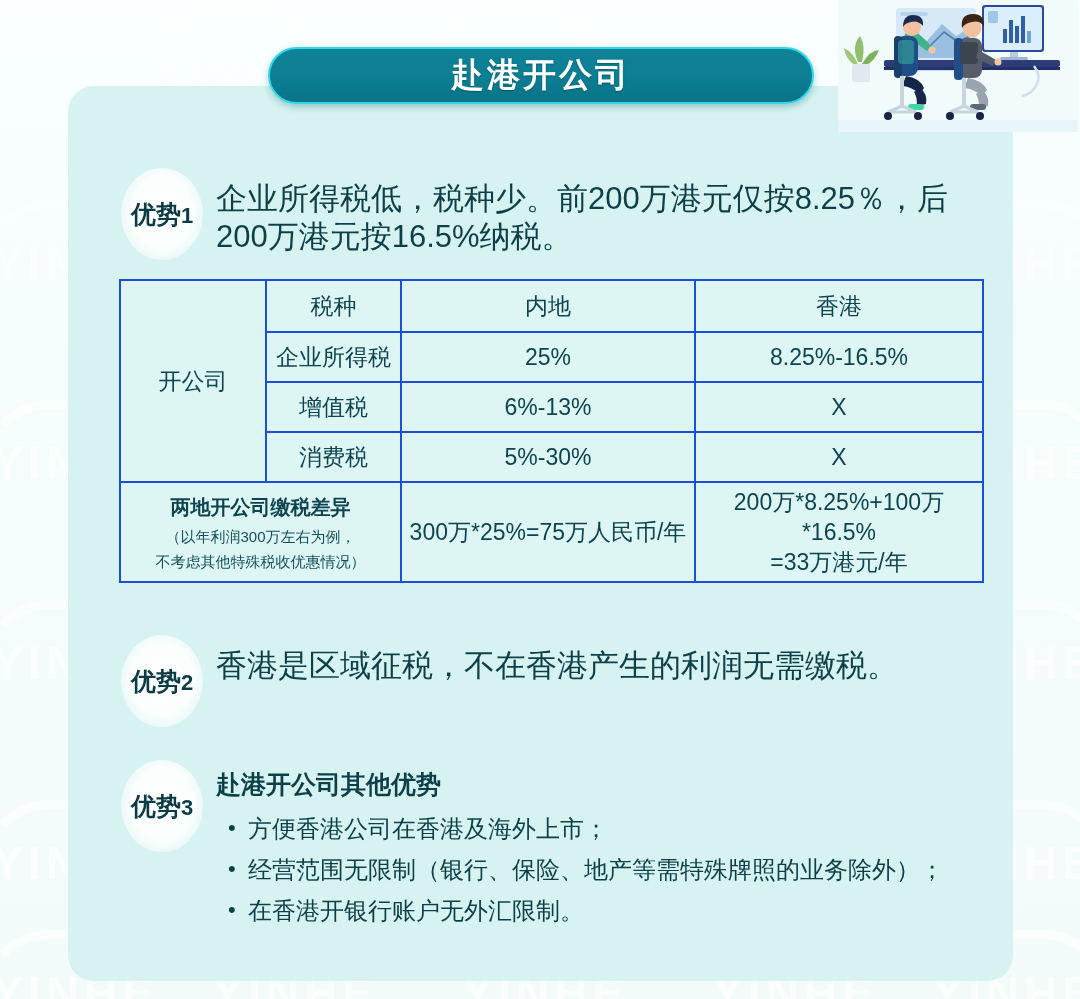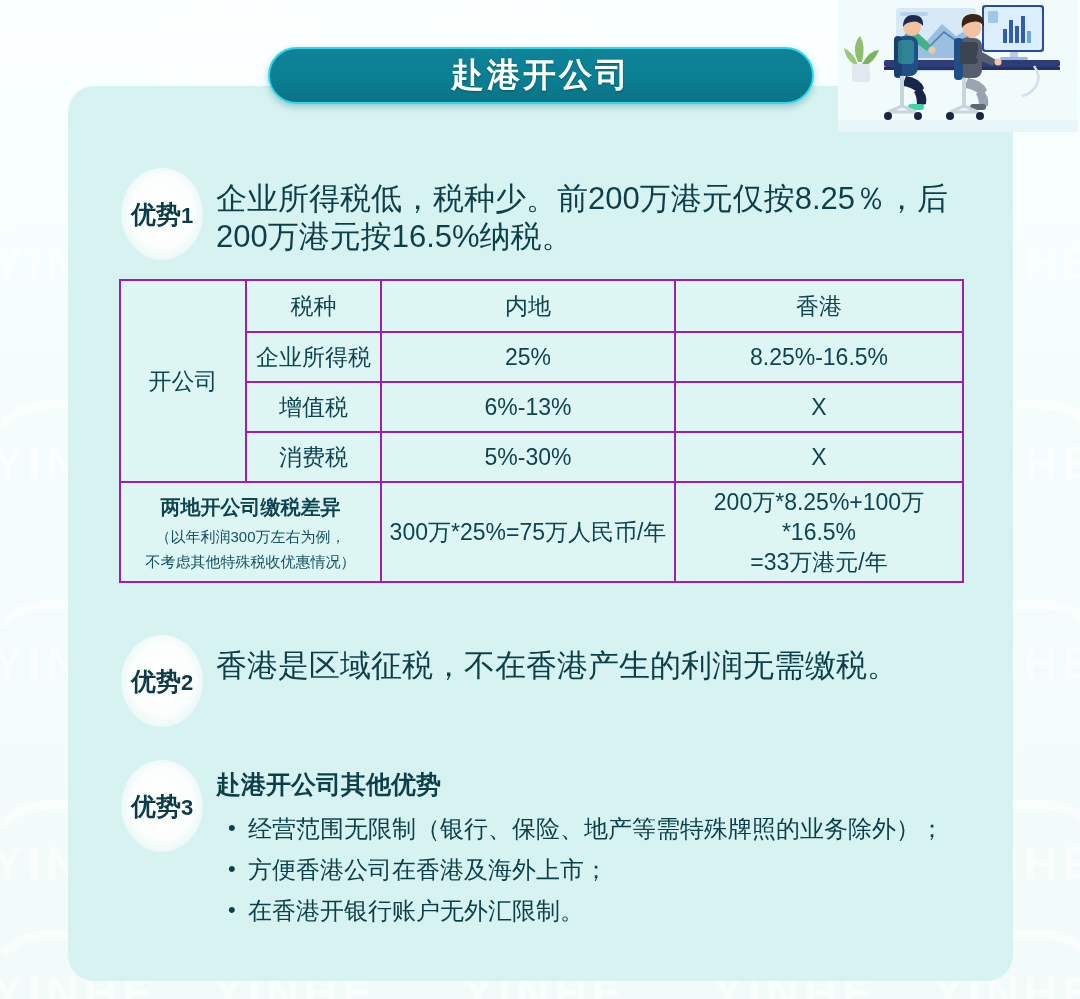--- a/index.html
+++ b/index.html
@@ -62,24 +62,24 @@
       font-weight:600; }
   .adv3-list { position:absolute; left:112px; top:48px; width:760px; }
   .adv3-list li { list-style:none; font-size:24px; line-height:41px; color:#0d3f49;
       font-weight:500; position:relative; padding-left:20px; }
   .adv3-list li:before { content:"•"; position:absolute; left:0; top:-1px;
       font-size:22px; color:#0d3f49; }
 
   
   .tbl { position:absolute; left:119px; top:279px; width:843px; border-collapse:collapse;
       z-index:5; table-layout:fixed; background:#ddf6f4; }
-  .tbl td { border:2px solid #a21caf; background:#ddf6f4; color:#0e4450;
+  .tbl td { border:2px solid #1d4ed8; background:#ddf6f4; color:#0e4450;
       text-align:center; vertical-align:middle; font-size:23px; font-weight:500;
       padding:4px 6px; }
-  .c1 { width:126px; }
+  .c1 { width:146px; }
   .c2 { width:135px; }
   .c3 { width:294px; }
   .c4 { width:288px; }
   .r-head td { height:52px; }
   .r-body td { height:50px; }
   .r-last td { height:100px; }
   .diff-main { font-size:20px; font-weight:600; color:#0e4450; line-height:30px; }
   .diff-sub { font-size:15px; color:#13505c; line-height:21px; margin-top:4px; font-weight:500; }
   .calc { font-size:21px; line-height:30px; }
   .calc-l { text-align:center; }
@@ -341,20 +341,20 @@
 
     <div class="adv-block" style="left:116px; top:760px; width:880px;">
       <div class="adv-badge">
         <div class="blob"></div>
         <div class="lbl">
           <span>优势</span><span class="num">3</span>
         </div>
       </div>
       <div class="adv3-title">赴港开公司其他优势</div>
       <ul class="adv3-list">
+        <li>方便香港公司在香港及海外上市；</li>
         <li>经营范围无限制（银行、保险、地产等需特殊牌照的业务除外）；</li>
-        <li>方便香港公司在香港及海外上市；</li>
         <li>在香港开银行账户无外汇限制。</li>
       </ul>
     </div>
 
   </div>
 </div>
 
 </body></html>

